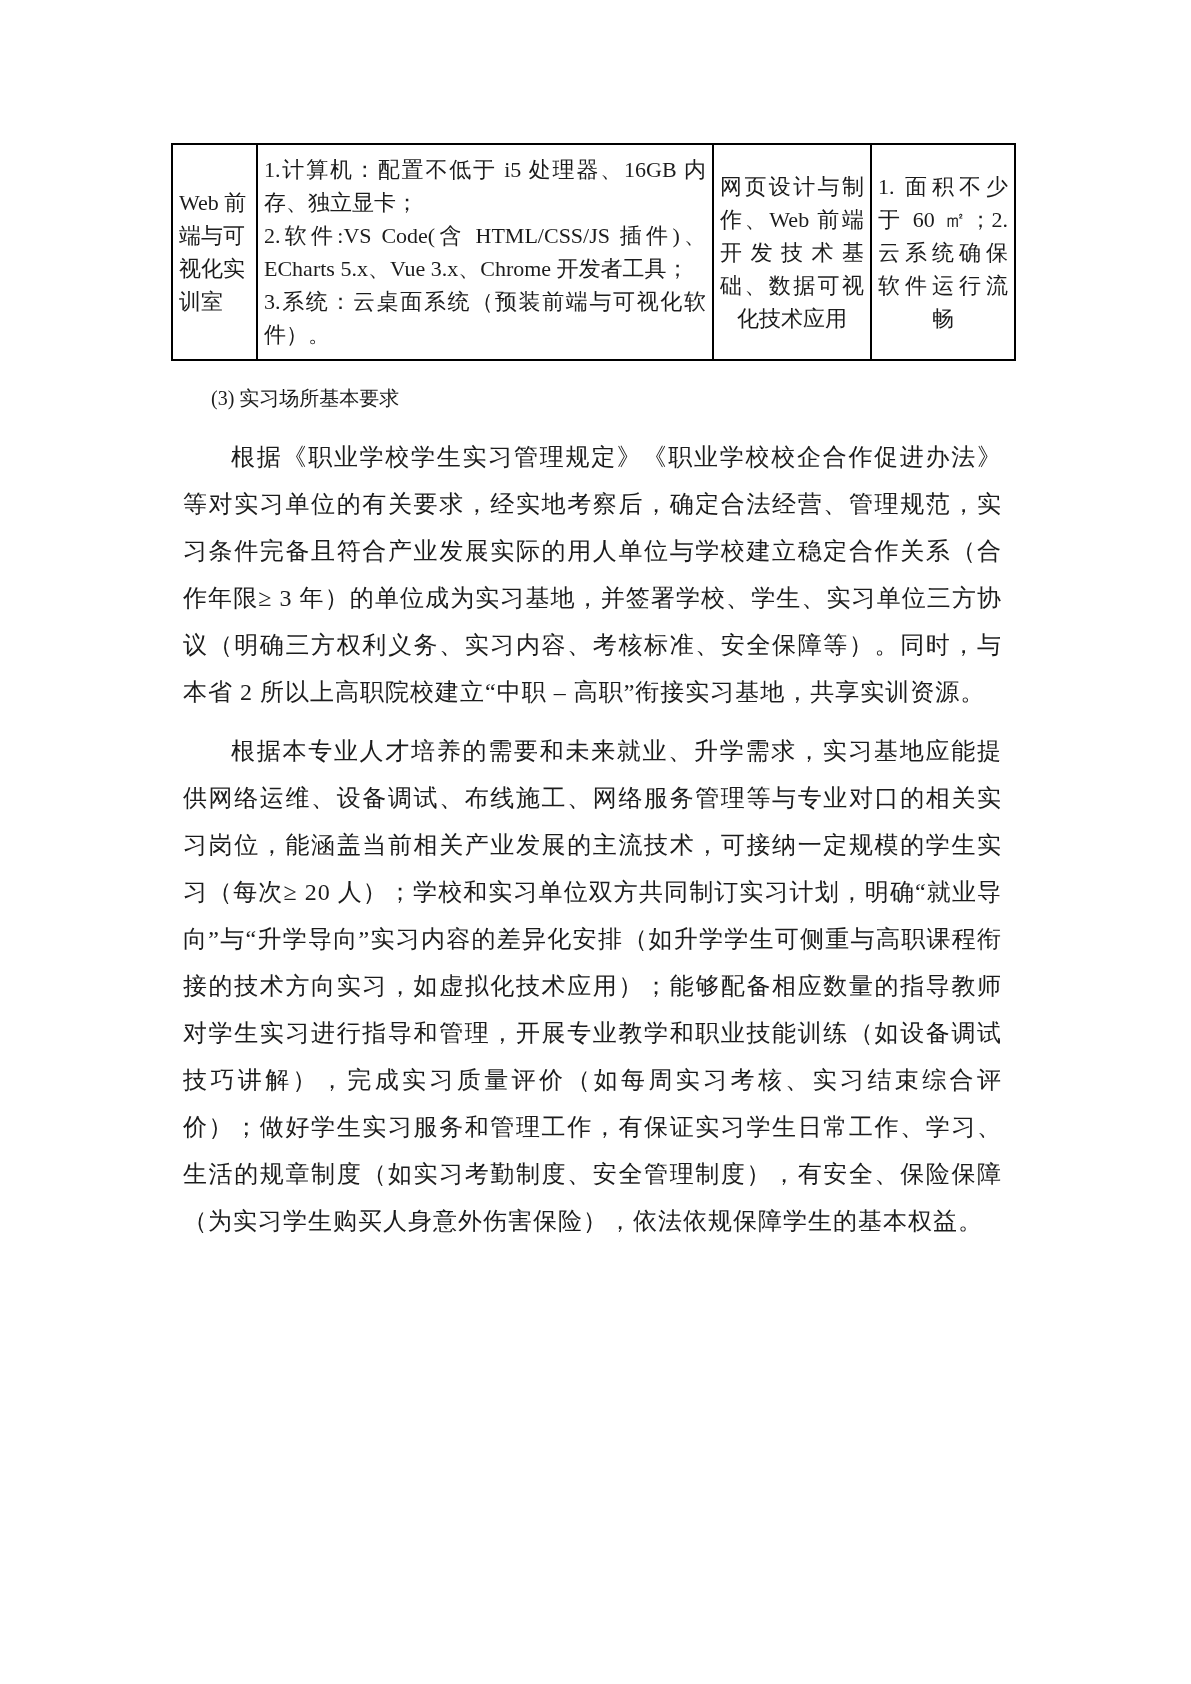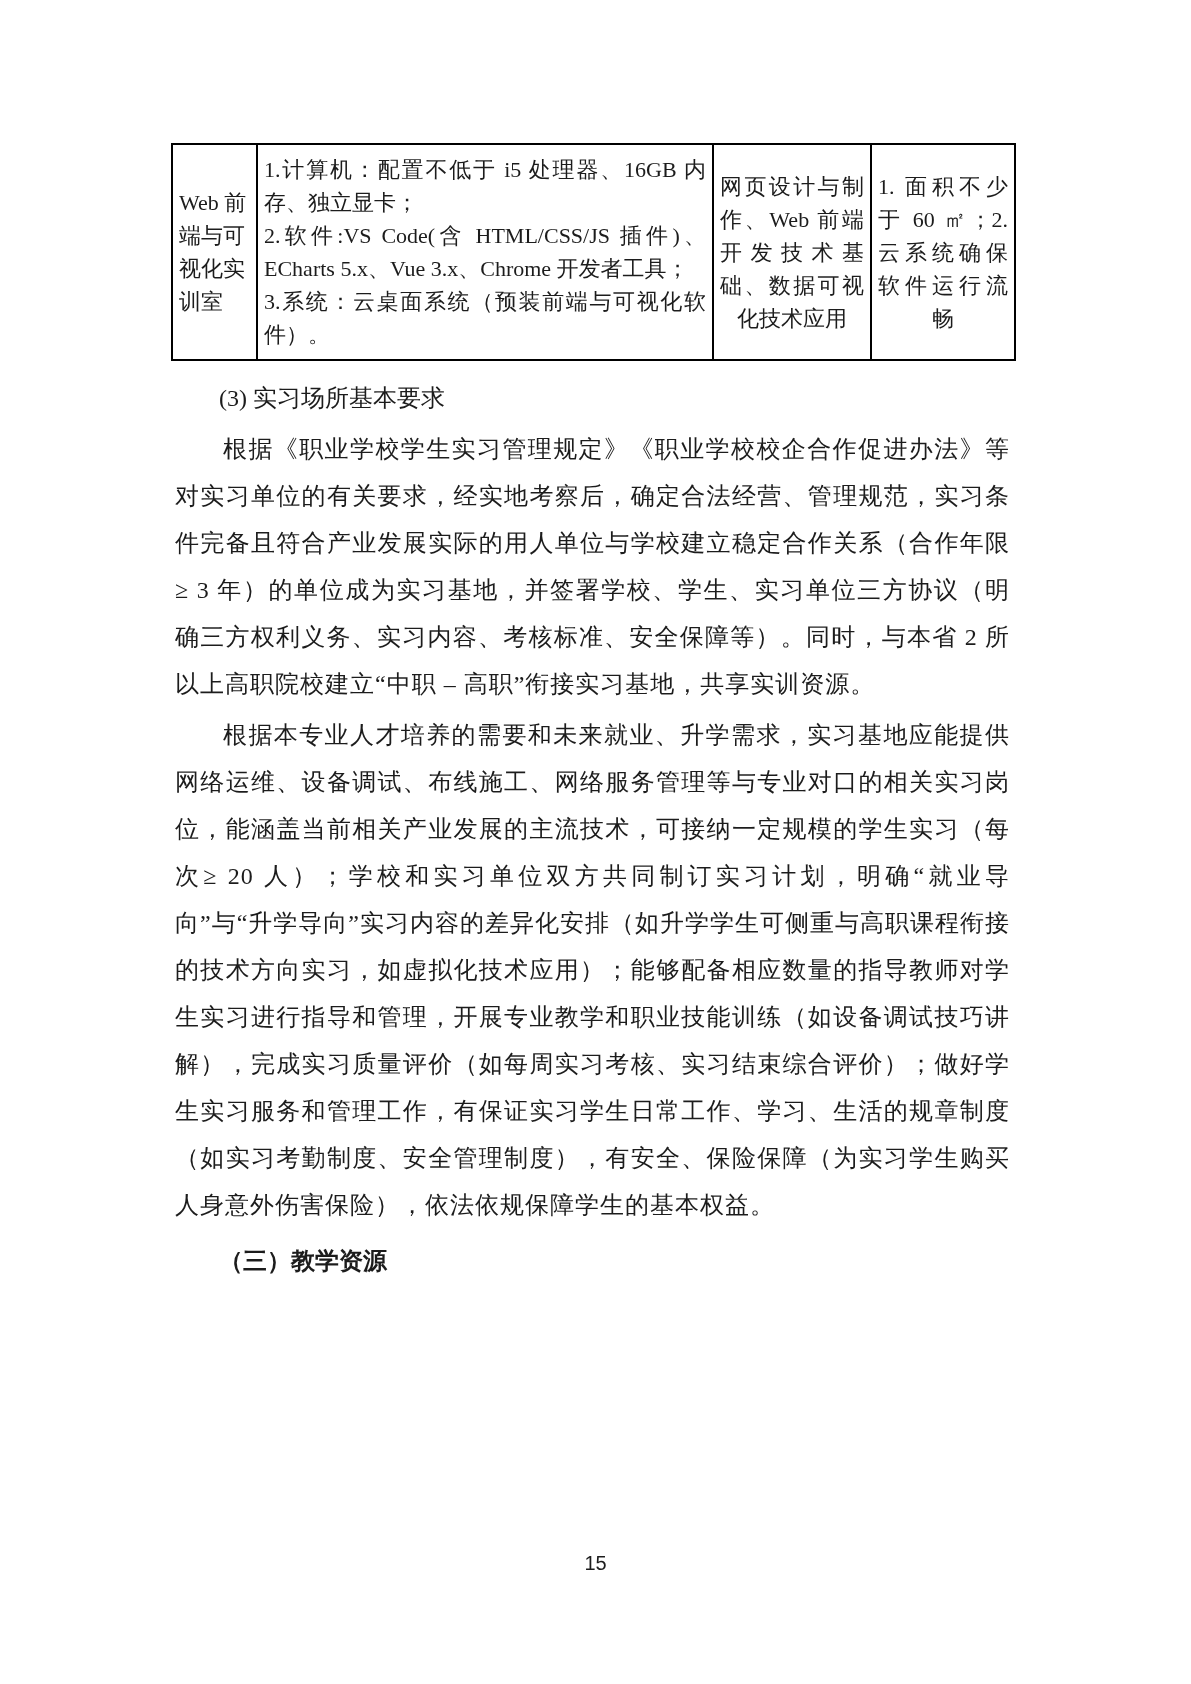--- a/index.html
+++ b/index.html
@@ -43,26 +43,26 @@
     padding: 8px 10px;
   }
   td.cell-courses, td.cell-site {
     text-align: justify;
     text-align-last: center;
     padding: 8px 10px;
     margin-top: 32px;
   }
   .sub-heading {
     margin-top: 14px;
-    font-size: 24px;
+    font-size: 20px;
     line-height: 47px;
     text-indent: 2em;
   }
   p.body-para {
-    margin: 4px;
+    margin: 12px;
     font-size: 24px;
     line-height: 47px;
     text-align: justify;
     text-indent: 2em;
     letter-spacing: 1px;
   }
   .bold-heading {
     margin: 8px 0 0 0;
     font-family: "Liberation Sans", "DejaVu Sans", sans-serif;
     font-weight: bold;
@@ -105,19 +105,17 @@
         </tr>
       </tbody>
     </table>
 
     <div class="sub-heading">(3) 实习场所基本要求</div>
 
     <p class="body-para">根据《职业学校学生实习管理规定》《职业学校校企合作促进办法》等对实习单位的有关要求，经实地考察后，确定合法经营、管理规范，实习条件完备且符合产业发展实际的用人单位与学校建立稳定合作关系（合作年限≥ 3 年）的单位成为实习基地，并签署学校、学生、实习单位三方协议（明确三方权利义务、实习内容、考核标准、安全保障等）。同时，与本省 2 所以上高职院校建立“中职 – 高职”衔接实习基地，共享实训资源。</p>
 
     <p class="body-para">根据本专业人才培养的需要和未来就业、升学需求，实习基地应能提供网络运维、设备调试、布线施工、网络服务管理等与专业对口的相关实习岗位，能涵盖当前相关产业发展的主流技术，可接纳一定规模的学生实习（每次≥ 20 人）；学校和实习单位双方共同制订实习计划，明确“就业导向”与“升学导向”实习内容的差异化安排（如升学学生可侧重与高职课程衔接的技术方向实习，如虚拟化技术应用）；能够配备相应数量的指导教师对学生实习进行指导和管理，开展专业教学和职业技能训练（如设备调试技巧讲解），完成实习质量评价（如每周实习考核、实习结束综合评价）；做好学生实习服务和管理工作，有保证实习学生日常工作、学习、生活的规章制度（如实习考勤制度、安全管理制度），有安全、保险保障（为实习学生购买人身意外伤害保险），依法依规保障学生的基本权益。</p>
 
-    <div class="bold-heading">（三）教学资源</div>
 
 
   </div>
 
-  <div class="page-number">15</div>
 </div>
 
 </body></html>

